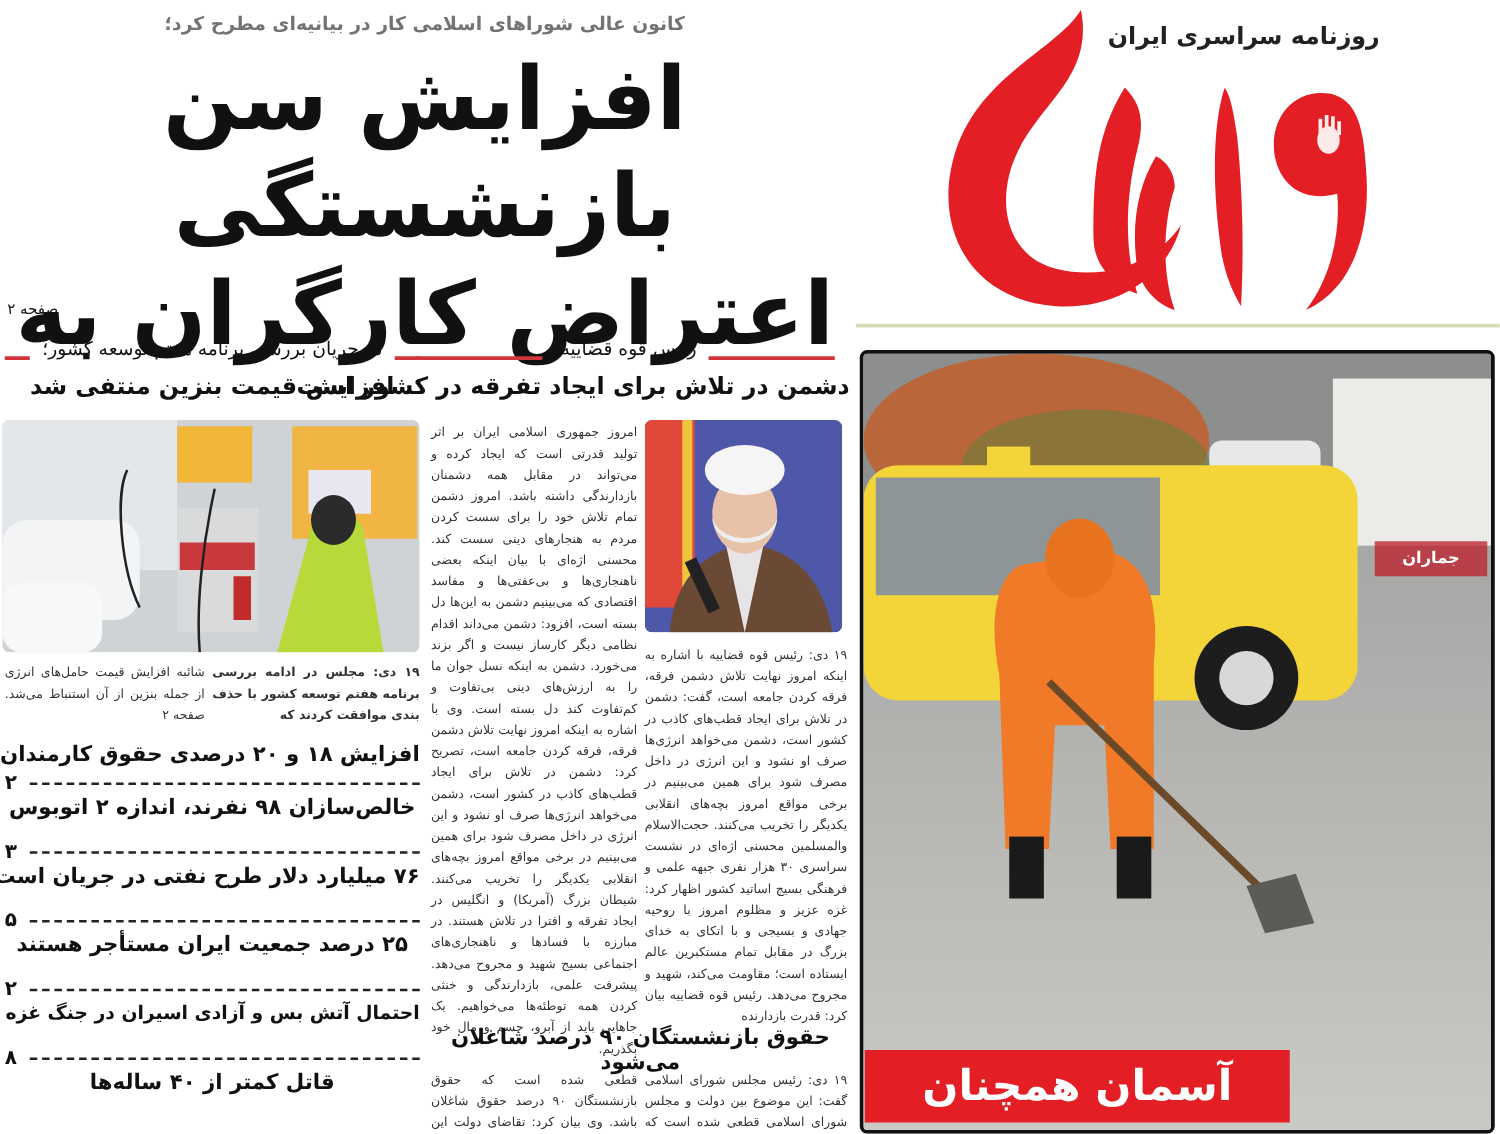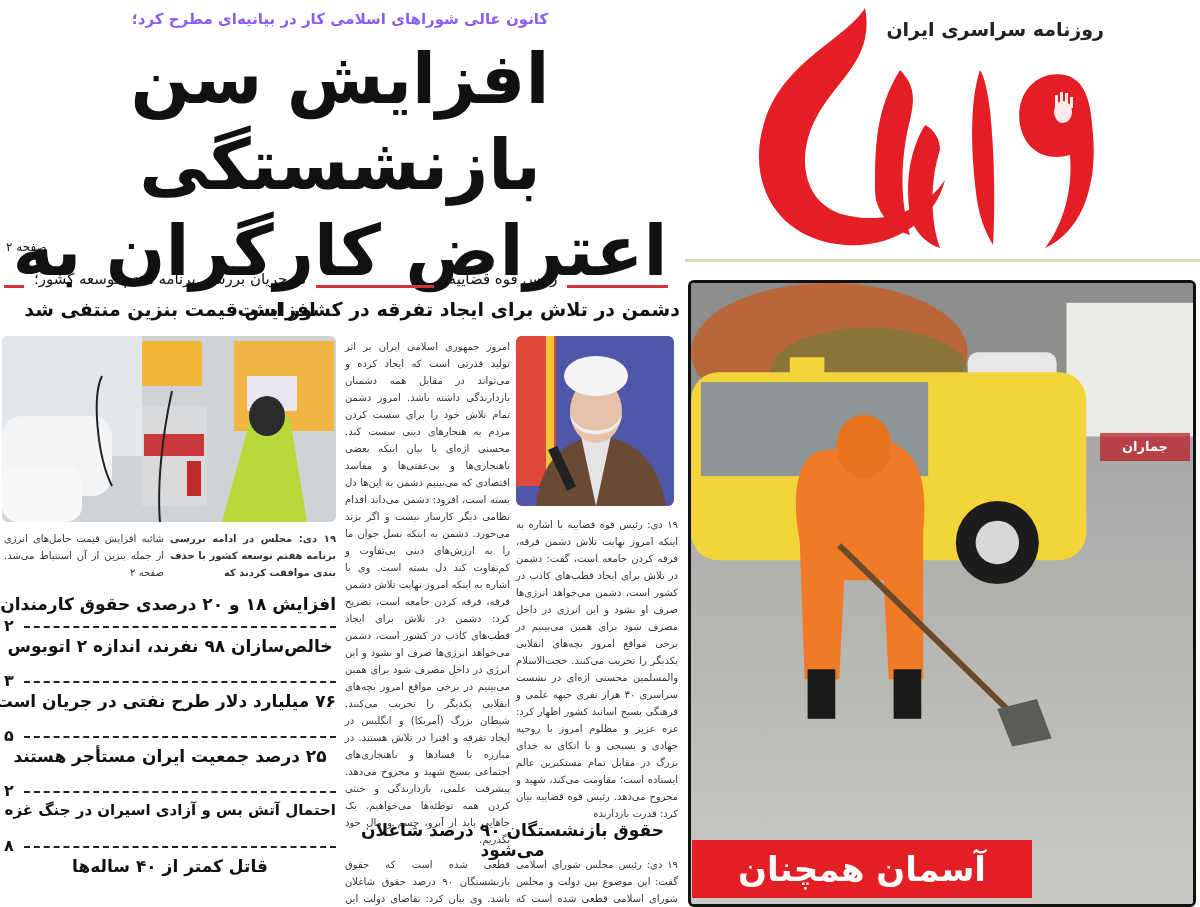--- a/index.html
+++ b/index.html
@@ -9,21 +9,21 @@
   
   .masthead { position: absolute; left: 685px; top: 0; width: 515px; height: 262px; }
   .tagline { position: absolute; right: 96px; top: 18px; font-size: 19px; font-weight: bold; color: #222; }
   .logo { position: absolute; left: 40px; top: 0; width: 380px; height: 255px; }
   .logo svg { width: 100%; height: 100%; }
   .issue-info { position: absolute; right: 4px; top: 160px; text-align: right; font-size: 12px; font-weight: bold; line-height: 19px; color: #222; }
   .masthead-rule { position: absolute; left: 685px; top: 259px; width: 515px; height: 3px; background: #d9dcb5; }
 
   
   .lead { position: absolute; left: 0; top: 0; width: 680px; height: 262px; text-align: center; }
-  .lead .kicker { position: absolute; top: 10px; left: 0; right: 0; font-size: 15px; font-weight: bold; color: #8b5cf6; }
+  .lead .kicker { position: absolute; top: 10px; left: 0; right: 0; font-size: 15px; font-weight: bold; color: #737373; }
   .lead .headline { position: absolute; top: 36px; left: 0; right: 0; font-size: 70px; font-weight: 900; line-height: 86px; letter-spacing: -1px; font-family: "DejaVu Sans", sans-serif; }
   .lead .page-ref { position: absolute; left: 6px; top: 240px; font-size: 12px; font-weight: normal; }
 
   
   .col-kicker { position: absolute; height: 16px; font-size: 15px; color: #111; display: flex; align-items: flex-end; justify-content: center; }
   .col-kicker .bar { flex: 1; height: 3px; background: #d1343b; }
   .col-kicker span.txt { padding: 0 10px; white-space: nowrap; }
   .col-title { position: absolute; font-size: 19px; font-weight: bold; text-align: center; white-space: nowrap; }
 
   

